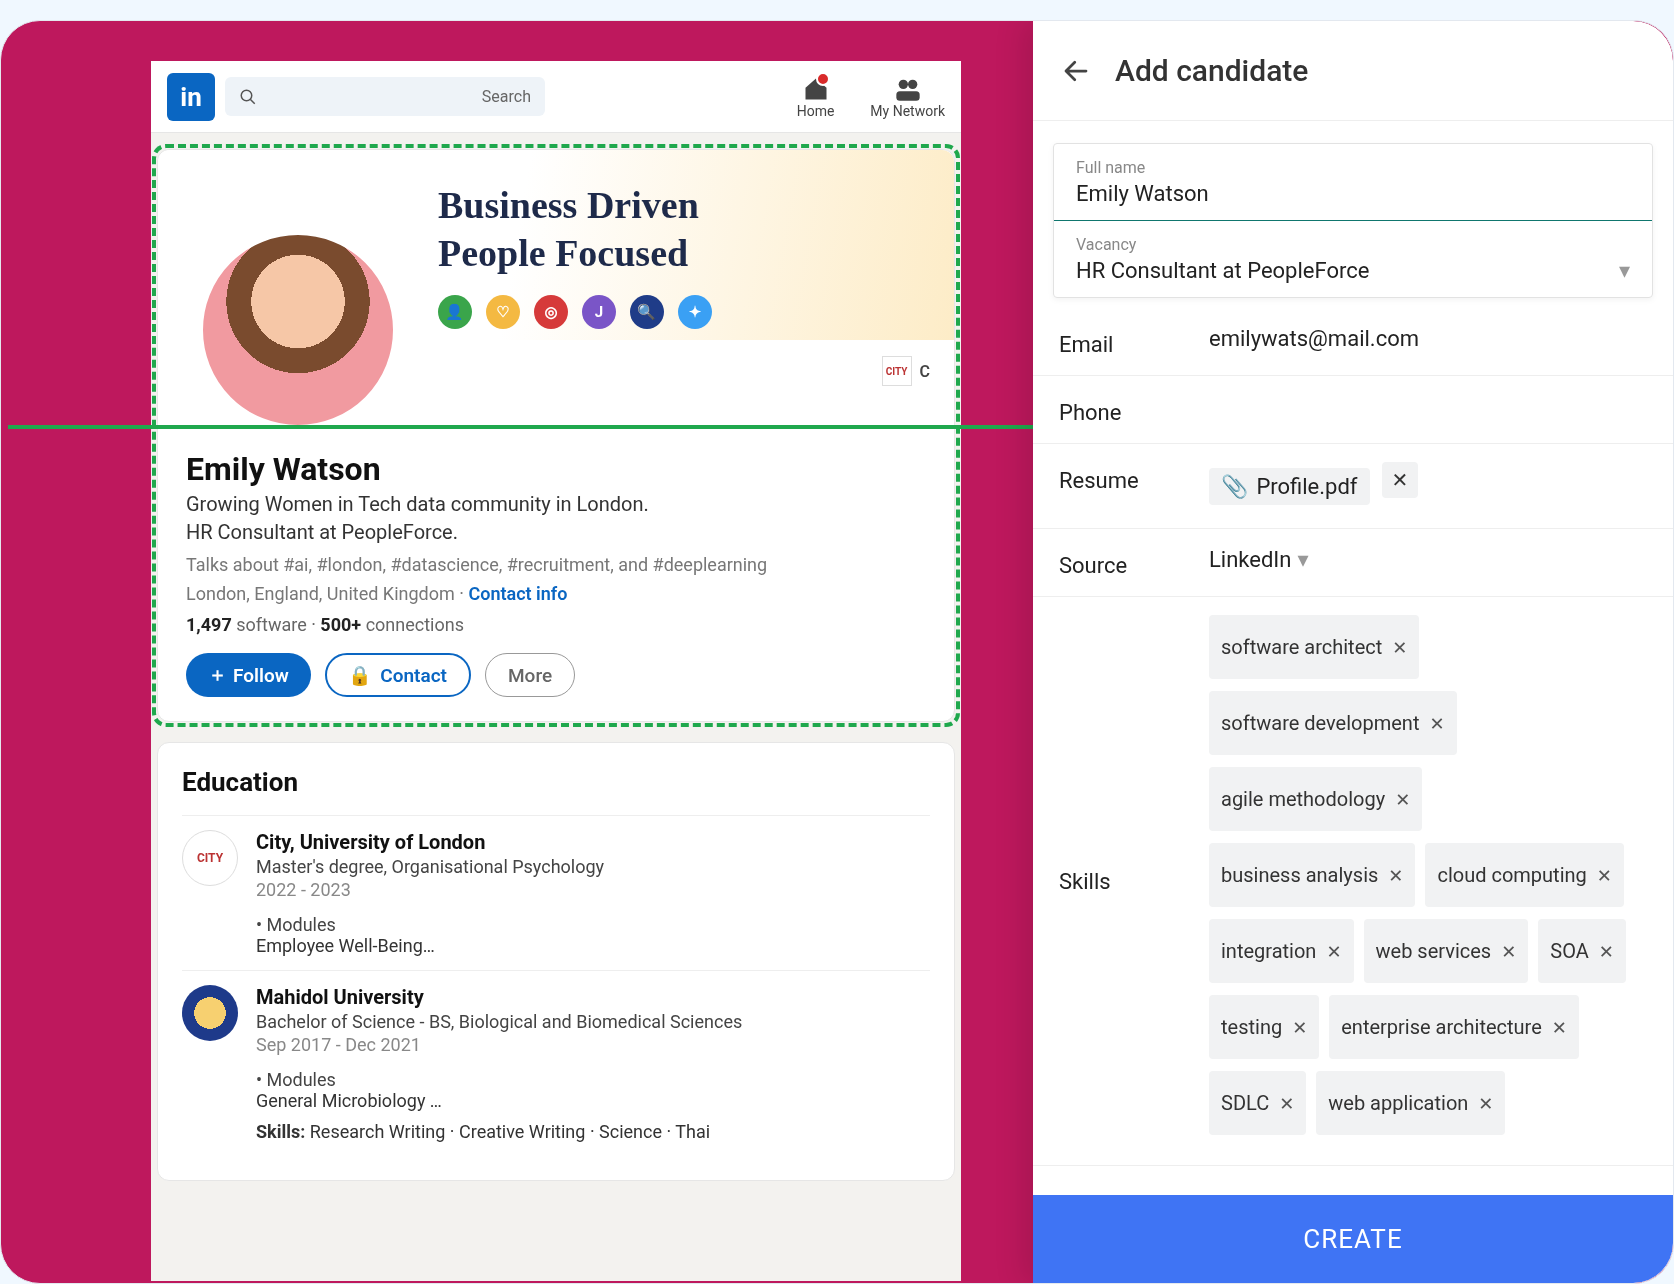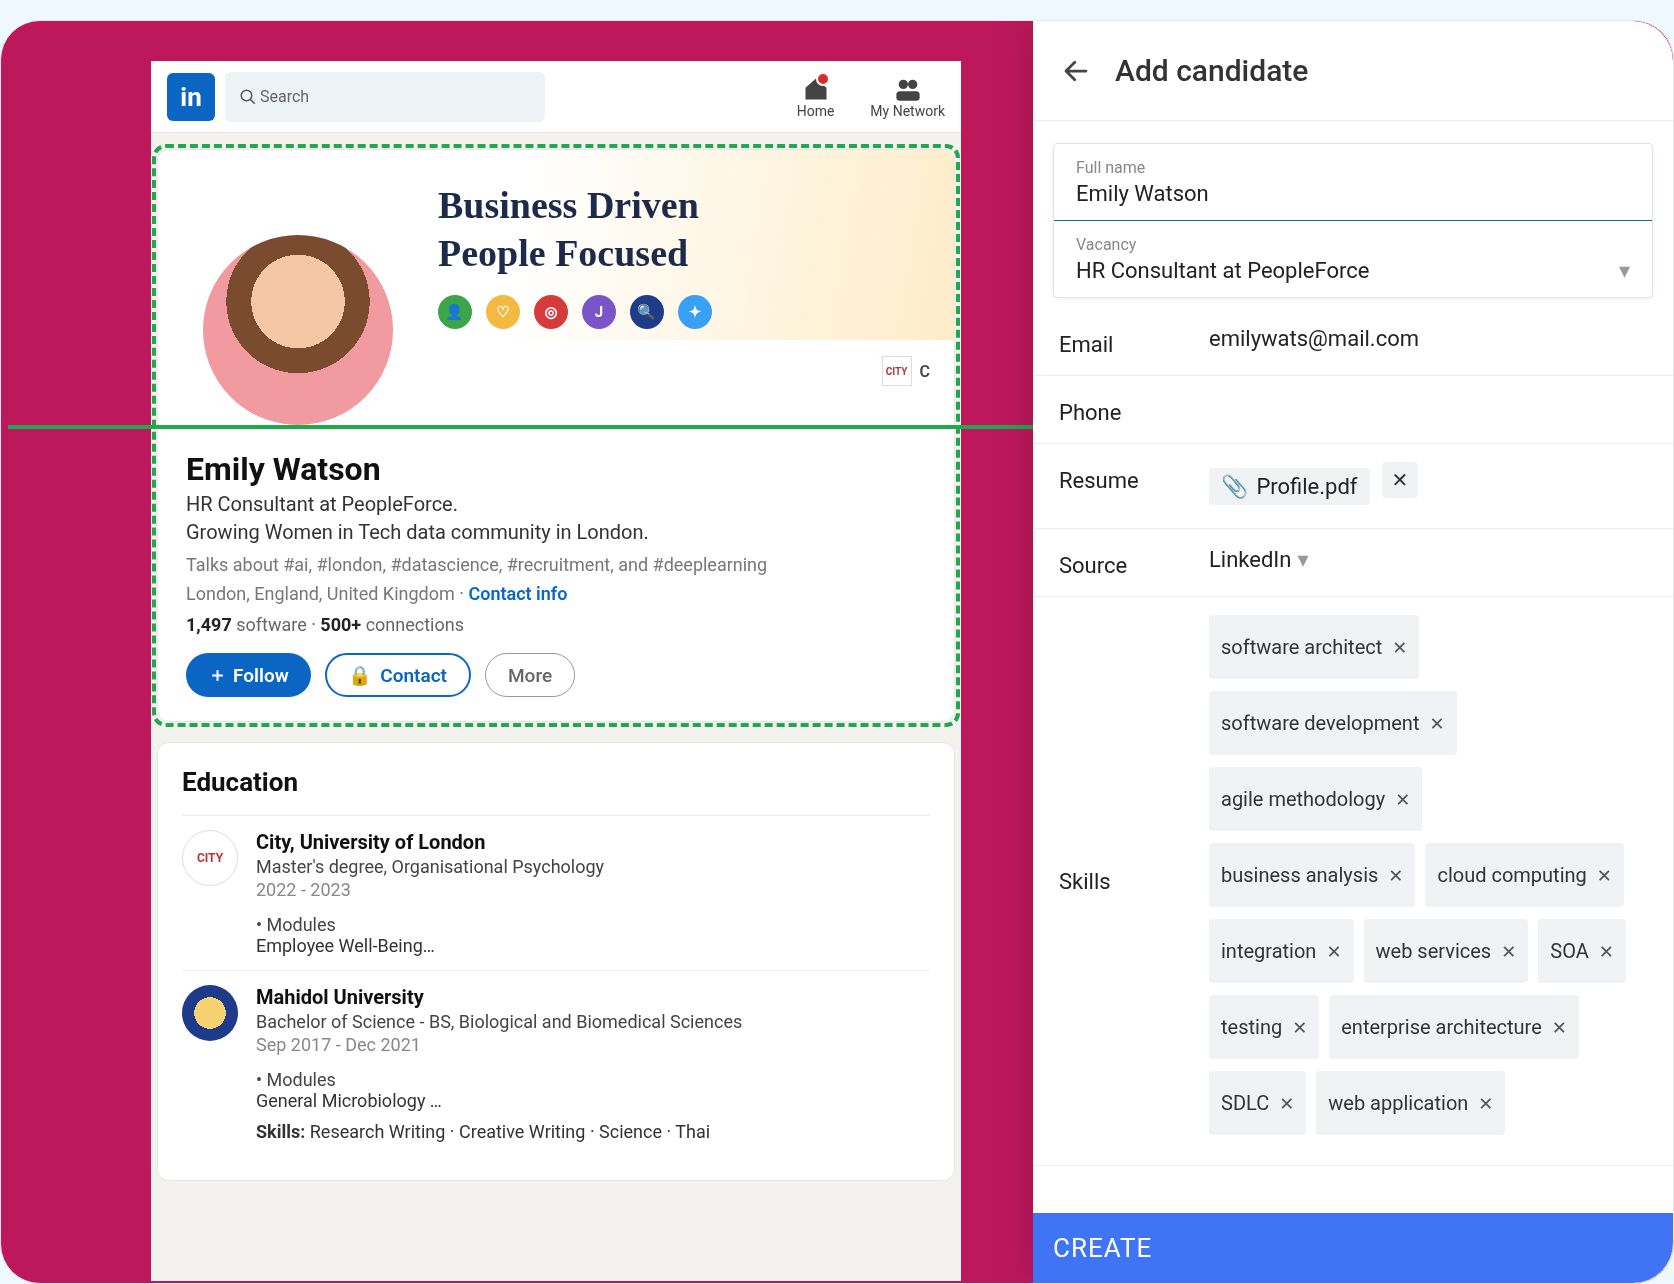--- a/index.html
+++ b/index.html
@@ -1,21 +1,21 @@
 <!DOCTYPE html>
 <html><head>
 <meta charset="utf-8">
 <style>
 *{box-sizing:border-box;margin:0;padding:0;font-family:-apple-system,BlinkMacSystemFont,"Segoe UI",Roboto,Helvetica,Arial,sans-serif;}
 body{background:#f0f8ff;width:1674px;height:1284px;overflow:hidden;position:relative;}
 .frame{position:absolute;left:0;top:20px;right:0;height:1264px;background:#be185d;border:1px solid #e3e8ef;border-radius:40px;overflow:hidden;}
 .linkedin{position:absolute;left:150px;top:40px;width:810px;height:1220px;background:#f3f2ef;}
 .top-nav{background:#fff;height:72px;display:flex;align-items:center;padding:0 16px;gap:10px;border-bottom:1px solid #e6e6e6;}
 .li-logo{width:48px;height:48px;background:#0a66c2;border-radius:6px;display:flex;align-items:center;justify-content:center;color:#fff;font-weight:700;font-size:26px;}
-.search-box{flex:0 0 320px;height:50px;background:#eef3f8;border-radius:6px;display:flex;align-items:center;padding:0 14px;gap:3px;color:#666;}
+.search-box{flex:0 0 320px;height:39px;background:#eef3f8;border-radius:6px;display:flex;align-items:center;padding:0 14px;gap:10px;color:#666;justify-content:space-between;}
 .nav-right{margin-left:auto;display:flex;gap:36px;}
 .nav-item{display:flex;flex-direction:column;align-items:center;color:#444;font-size:14px;position:relative;}
 .red-dot{position:absolute;top:-3px;right:4px;width:14px;height:14px;background:#d92b2b;border:2px solid #fff;border-radius:50%;}
 .profile-card{margin:16px 0 0 0;background:#fff;border-radius:12px;border:1px solid #e6e6e6;position:relative;}
 .dashed-overlay{position:absolute;left:-6px;top:-6px;right:-6px;bottom:-6px;border:4px dashed #1fa84d;border-radius:14px;pointer-events:none;z-index:5;}
 .cover{height:190px;border-radius:12px 12px 0 0;background:linear-gradient(100deg,#fff 45%,#fdecc7 100%);position:relative;padding:32px 0 0 280px;}
 .cover-title{font-family:Georgia,"Times New Roman",serif;font-weight:700;color:#1e2a4a;font-size:38px;line-height:1.25;}
 .badge-row{margin-top:18px;display:flex;gap:14px;}
 .bdot{width:34px;height:34px;border-radius:50%;display:flex;align-items:center;justify-content:center;color:#fff;font-size:15px;font-weight:700;}
 .avatar{position:absolute;left:40px;top:80px;width:200px;height:200px;border-radius:50%;background:radial-gradient(circle at 50% 35%,#f6c7a7 0 30%,#7a4b2e 30% 46%,#f19aa0 46% 100%);border:5px solid #fff;z-index:6;}
@@ -56,21 +56,21 @@
 .f-value{font-size:22px;color:#222;margin-top:4px;display:flex;align-items:center;justify-content:space-between;}
 .rows{margin-top:10px;}
 .row{display:flex;align-items:flex-start;padding:18px 26px;border-bottom:1px solid #eee;}
 .row-label{width:150px;font-size:22px;color:#222;padding-top:6px;}
 .row-val{flex:1;font-size:22px;color:#222;}
 .chip{display:inline-flex;align-items:center;background:#f1f2f3;border-radius:4px;padding:20px 12px;margin:0 10px 12px 0;font-size:20px;color:#333;gap:10px;}
 .chip .x{color:#555;cursor:pointer;font-size:18px;}
 .attach{display:inline-flex;align-items:center;gap:12px;}
 .attach-file{background:#f1f2f3;border-radius:4px;padding:6px 12px;display:flex;align-items:center;gap:8px;}
 .src-val{display:flex;align-items:center;gap:6px;}
-.create-btn{margin-top:auto;height:70px;background:#3f74f4;color:#fff;font-size:26px;letter-spacing:1px;display:flex;align-items:center;cursor:pointer;border-bottom-right-radius:40px;padding-left:20px;}
+.create-btn{margin-top:auto;height:88px;background:#3f74f4;color:#fff;font-size:26px;letter-spacing:1px;display:flex;align-items:center;justify-content:center;cursor:pointer;border-bottom-right-radius:40px;}
 svg{display:block;}
 </style>
 </head>
 <body>
 
 <div class="frame">
 
   <div class="linkedin">
 
     <div class="top-nav">
@@ -118,22 +118,22 @@
           </div>
         </div>
         <div class="avatar"></div>
 
         <div class="profile-body">
           <div class="org-mark">
             <div style="width:30px;height:30px;background:#fff;border:1px solid #ddd;display:flex;align-items:center;justify-content:center;color:#b33;font-size:10px;font-weight:700;">CITY</div>
             <span>C</span>
           </div>
           <div class="name">Emily Watson</div>
+          <div class="title-line">Growing Women in Tech data community in London.</div>
           <div class="title-line">HR Consultant at PeopleForce.</div>
-          <div class="title-line">Growing Women in Tech data community in London.</div>
           <div class="talks">Talks about #ai, #london, #datascience, #recruitment, and #deeplearning</div>
           <div class="loc">
             <span>London, England, United Kingdom</span> · <a href="#">Contact info</a>
           </div>
           <div class="stats">
             <b>1,497</b> <span>software</span> · <b>500+</b> <span>connections</span>
           </div>
           <div class="btn-row">
             <div class="btn btn-follow">
               <span style="margin-right:6px;">＋</span>

